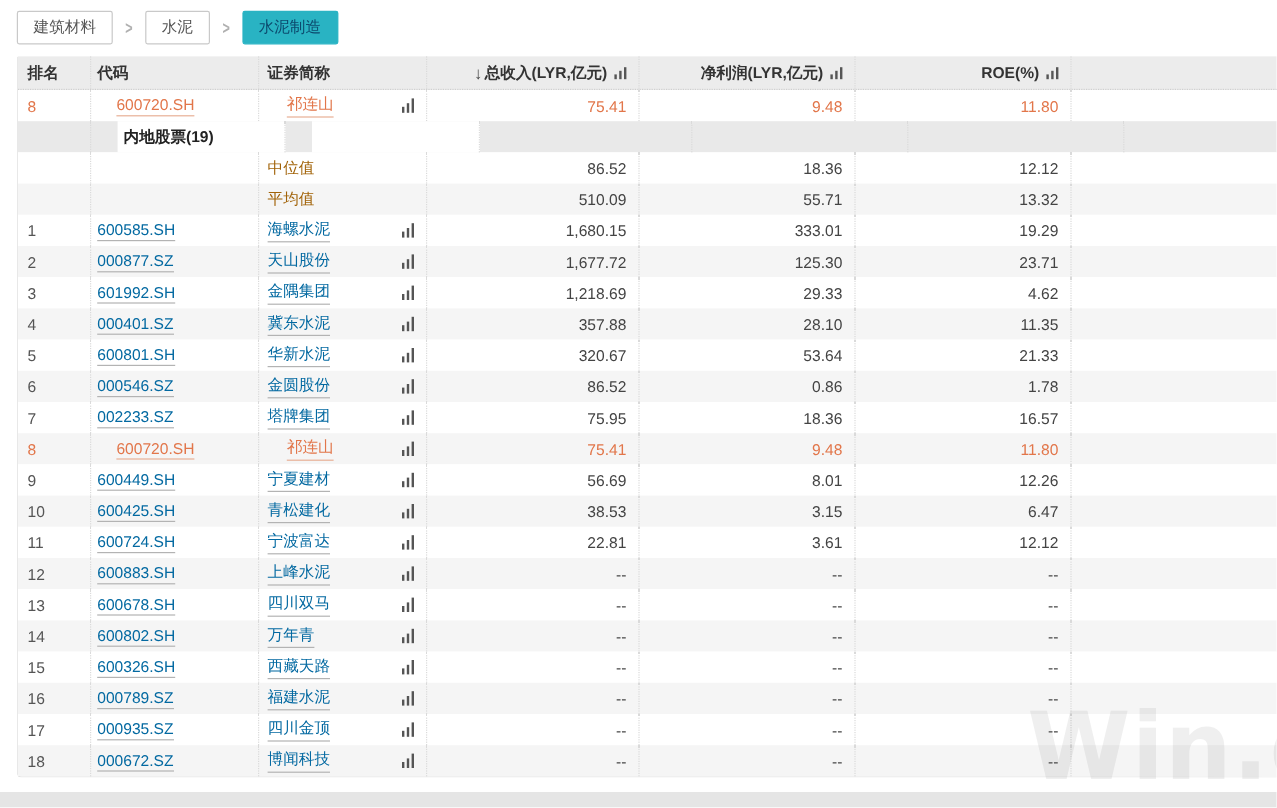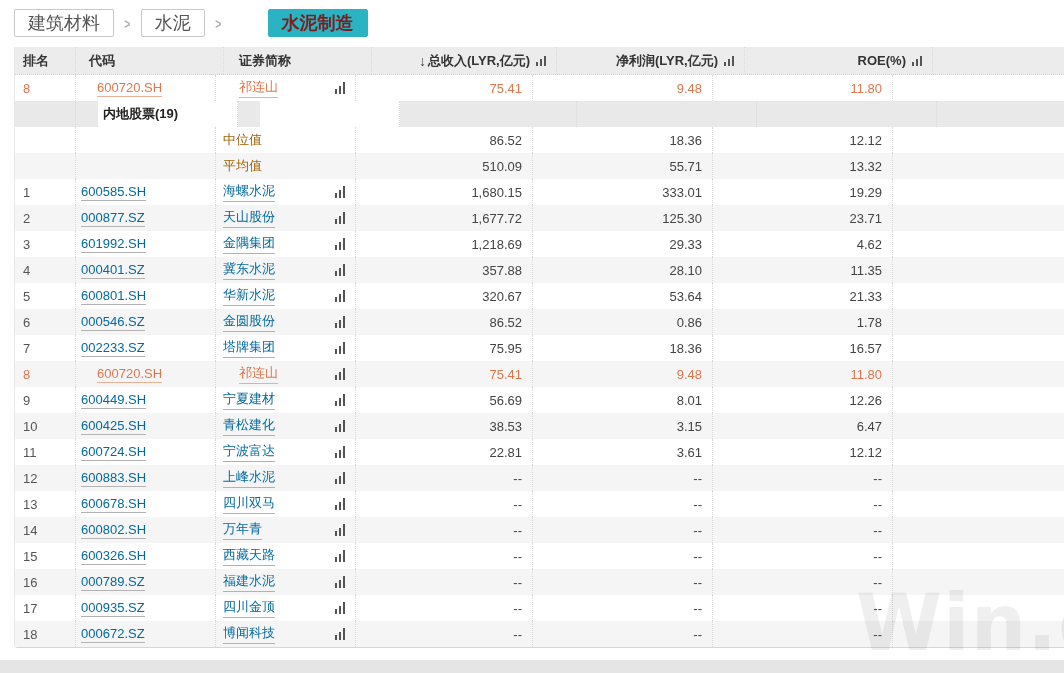--- a/index.html
+++ b/index.html
@@ -6,33 +6,33 @@
   html,body { background:#fff; }
   .page {
     position:relative; width:1064px; height:673px; overflow:hidden;
     background:#fff; font-family:"Liberation Sans","DejaVu Sans",sans-serif;
     font-size:13px; color:#333;
   }
   
   .breadcrumb { position:absolute; top:9px; left:14px; display:flex; align-items:center; gap:9px; }
   .crumb {
     display:inline-block; padding:5px 13px; background:#fff; border:1px solid #c9c9c9;
-    border-radius:2px; color:#555; font-size:18px; cursor:pointer; line-height:16px;
+    border-radius:2px; color:#555; font-size:13px; cursor:pointer; line-height:16px;
   }
-  .crumb.active { background:#29b3c3; border-color:#29b3c3; color:#7f1d1d; font-weight:bold;margin-left:36px; }
+  .crumb.active { background:#29b3c3; border-color:#29b3c3; color:#0c4a6e; font-weight:normal; }
   .sep { color:#b0b0b0; font-size:15px; font-weight:bold; transform:scaleX(.7); }
 
   
   .table-wrap {
     position:absolute; left:14px; top:47px; width:1050px;
     border-left:1px solid #e8e8e8; border-bottom:1px solid #d6d6d6; border-radius:0 0 0 4px;
   }
   .thead {
     display:flex; height:28px; align-items:center; background:#ececec;
-    font-weight:bold; color:#333; border-bottom:1px dotted #cfcfcf;gap:8px;
+    font-weight:bold; color:#333; border-bottom:1px dotted #cfcfcf;
   }
   .tr { display:flex; height:26px; align-items:center; background:#fff; }
   .tr.shade { background:#f5f5f5; }
   .tr.group-row { background:#e9e9e9; }
   .tr.group-row .cell-code, .tr.group-row .cell-name { background:#fff; height:100%; display:flex; align-items:center;margin-left:22px; }
   .group-label { font-weight:bold; color:#222; }
 
   .cell-rank { width:61px; padding-left:8px; flex:none; border-right:1px dotted #dadada; height:100%; display:flex; align-items:center; color:#555; }
   .cell-code { width:140px; padding-left:5px; flex:none; border-right:1px dotted #dadada; height:100%; display:flex; align-items:center; }
   .cell-name { width:140px; padding-left:7px; flex:none; border-right:1px dotted #dadada; height:100%; display:flex; align-items:center; }

